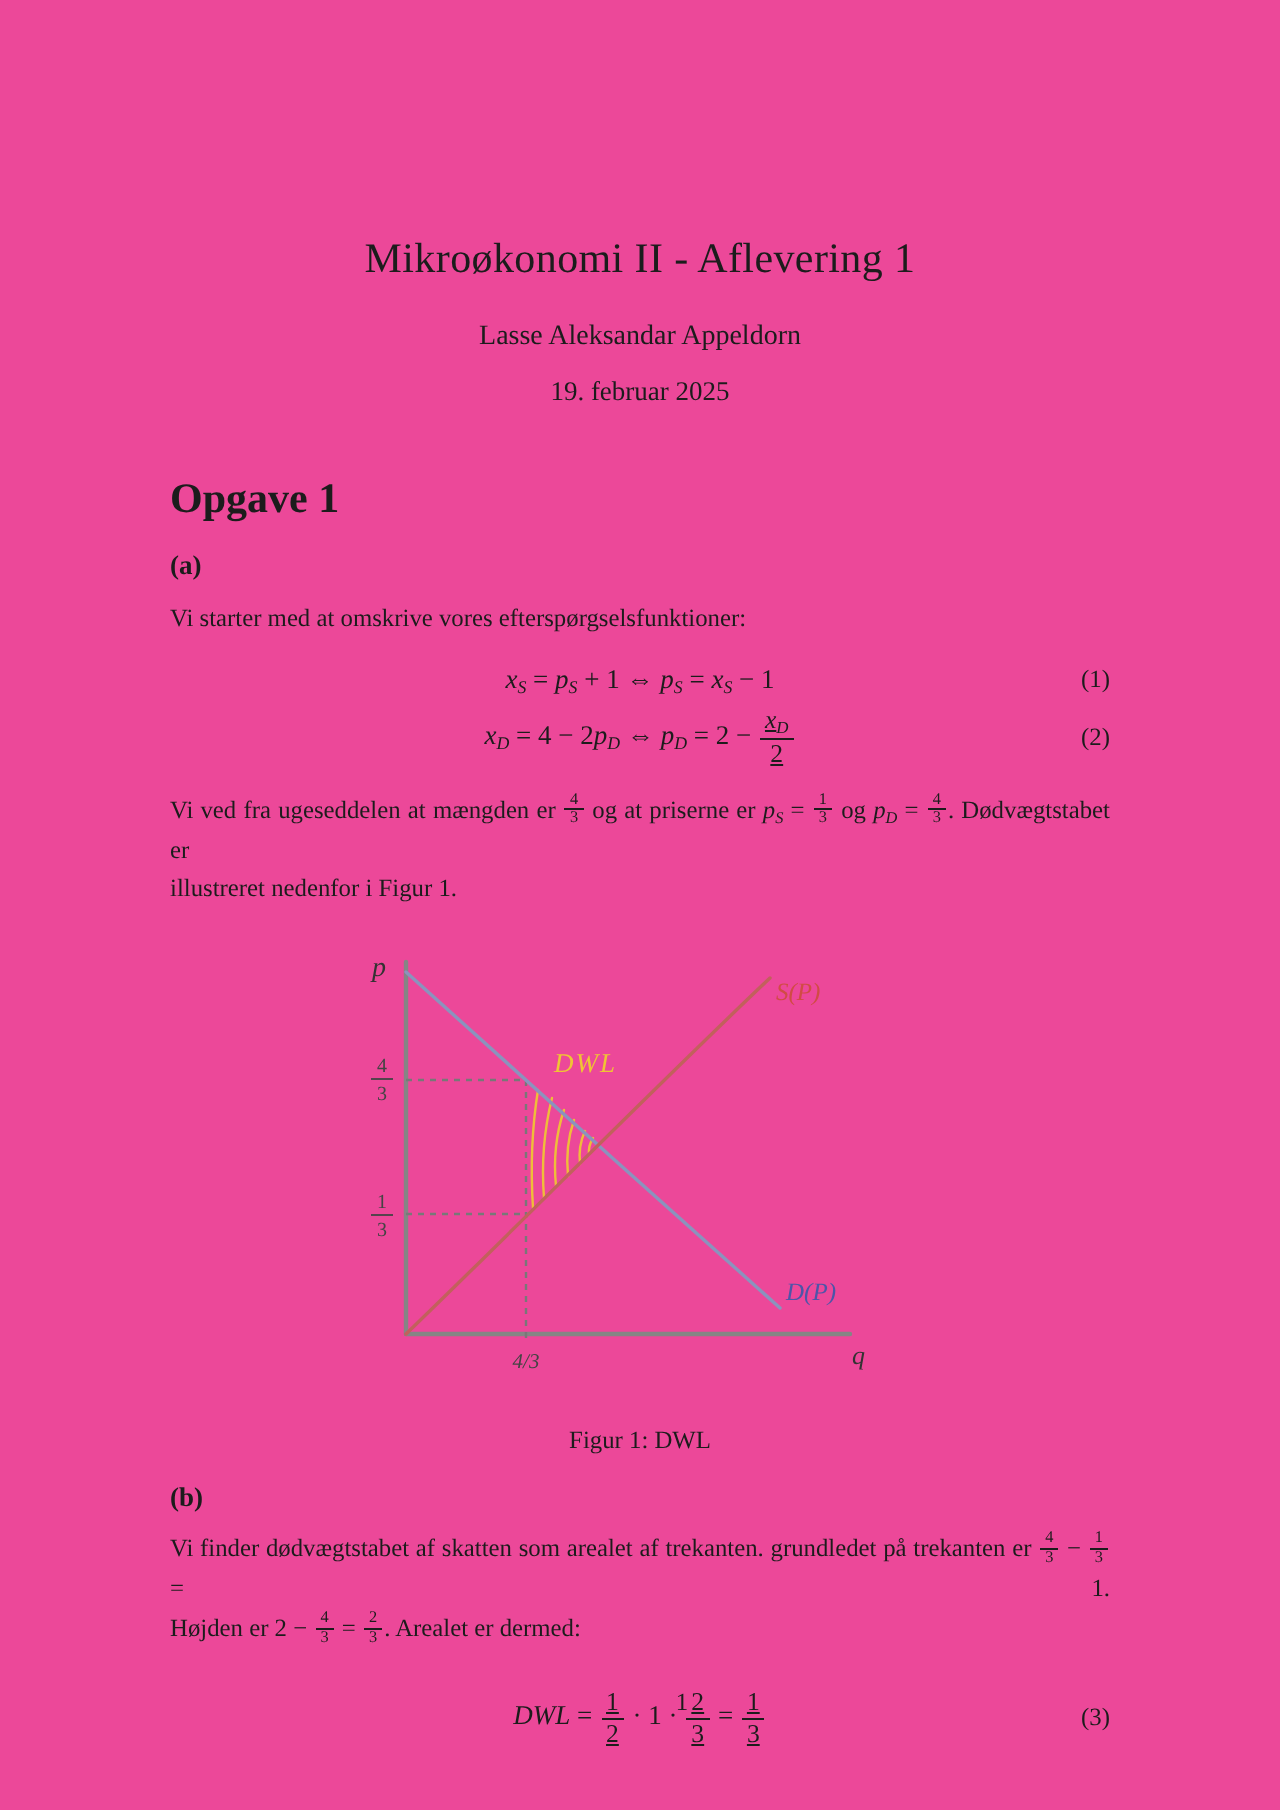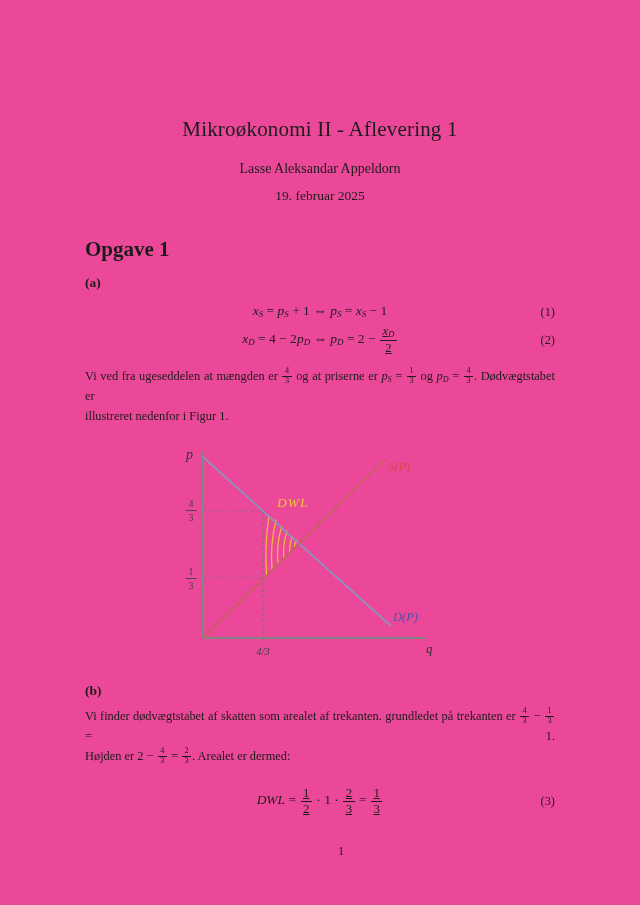--- a/index.html
+++ b/index.html
@@ -41,20 +41,21 @@
 <div class="page">
   <div class="content">
 
     <div class="doc-title">Mikroøkonomi II - Aflevering 1</div>
     <div class="doc-author">Lasse Aleksandar Appeldorn</div>
     <div class="doc-date">19. februar 2025</div>
 
     <div class="sec-heading">Opgave 1</div>
     <div class="sub-heading">(a)</div>
 
+    <div class="body-text para1">Vi starter med at omskrive vores efterspørgselsfunktioner:</div>
 
     <div class="eq-block">
       <div class="equation">
         <span class="math"><span class="var">x</span><span class="msub">S</span><span class="op"> = </span><span class="var">p</span><span class="msub">S</span><span class="op"> + 1 ⇔ </span><span class="var">p</span><span class="msub">S</span><span class="op"> = </span><span class="var">x</span><span class="msub">S</span><span class="op"> − 1</span></span>
         <span class="eq-num">(1)</span>
       </div>
       <div class="equation">
         <span class="math"><span class="var">x</span><span class="msub">D</span><span class="op"> = 4 − 2</span><span class="var">p</span><span class="msub">D</span><span class="op"> ⇔ </span><span class="var">p</span><span class="msub">D</span><span class="op"> = 2 − </span><span class="frac">
               <span class="fn"><span class="var">x</span><span class="msub">D</span></span>
               <span class="fd"><span class="op">2</span></span>
@@ -116,20 +117,21 @@
         </g>
 
         <text x="83" y="215" font-size="10.5" text-anchor="middle" fill="#444" font-style="italic">4/3</text>
 
         <text x="208" y="31" font-size="12.5" font-style="italic" fill="#d14b45">S(P)</text>
         <text x="213" y="181" font-size="12.5" font-style="italic" fill="#4d55a8">D(P)</text>
         <text x="97" y="67" font-size="13.5" font-style="italic" letter-spacing="1" fill="#f0c434">DWL</text>
       </svg>
     </div>
 
+    <div class="fig-caption">Figur 1: DWL</div>
 
     <div class="sub-heading">(b)</div>
 
     <div class="body-text para3">
       <div class="jline"><span class="op">Vi finder dødvægtstabet af skatten som arealet af trekanten. grundledet på trekanten er </span><span class="frac">
             <span class="fn"><span class="op">4</span></span>
             <span class="fd"><span class="op">3</span></span>
           </span><span class="op"> − </span><span class="frac">
             <span class="fn"><span class="op">1</span></span>
             <span class="fd"><span class="op">3</span></span>

